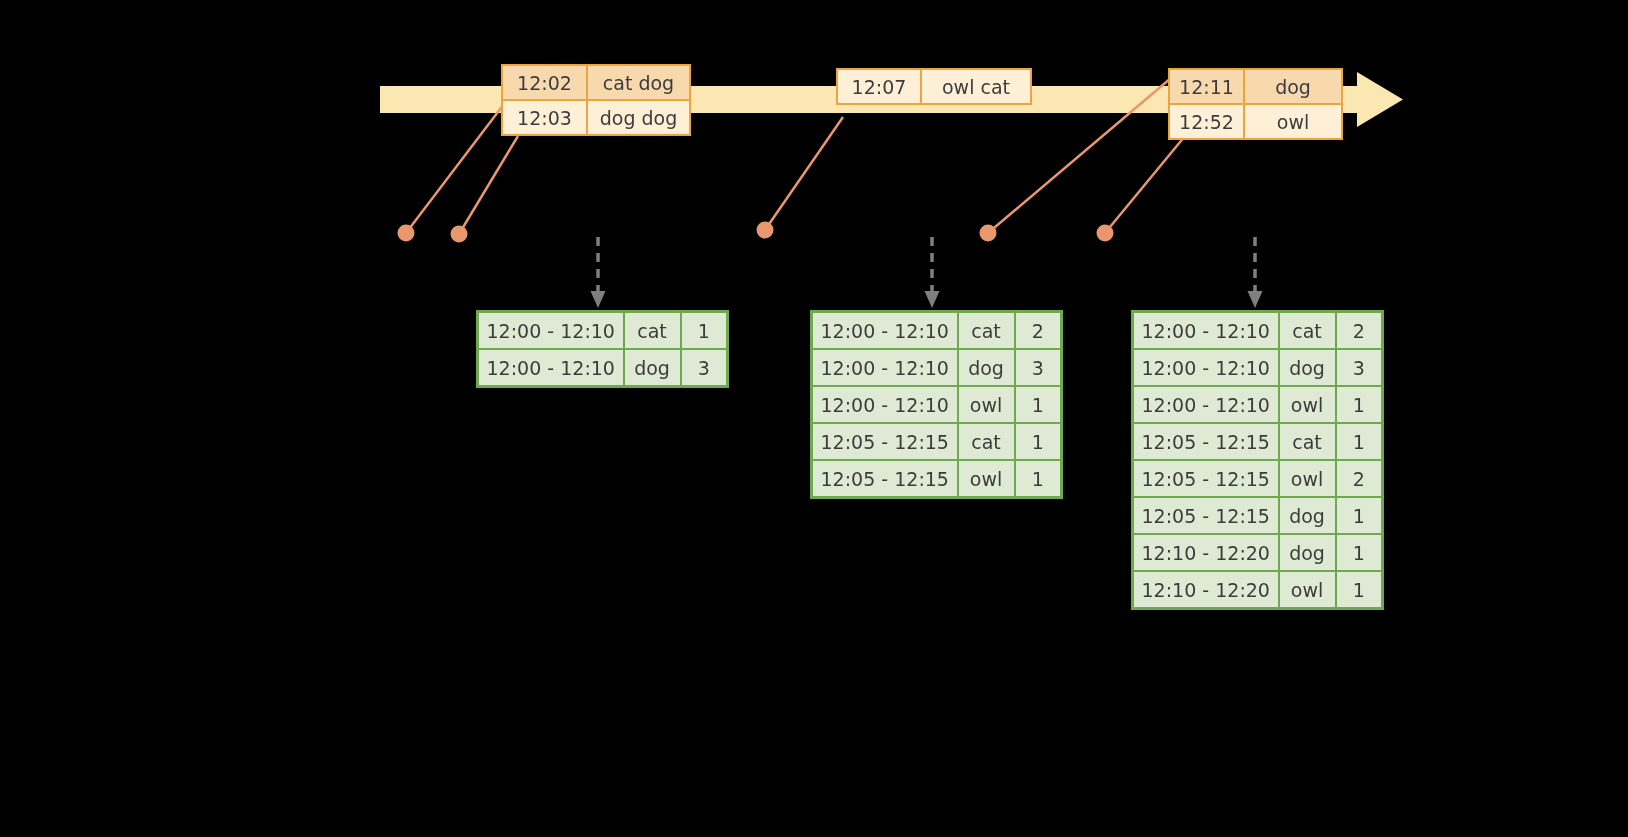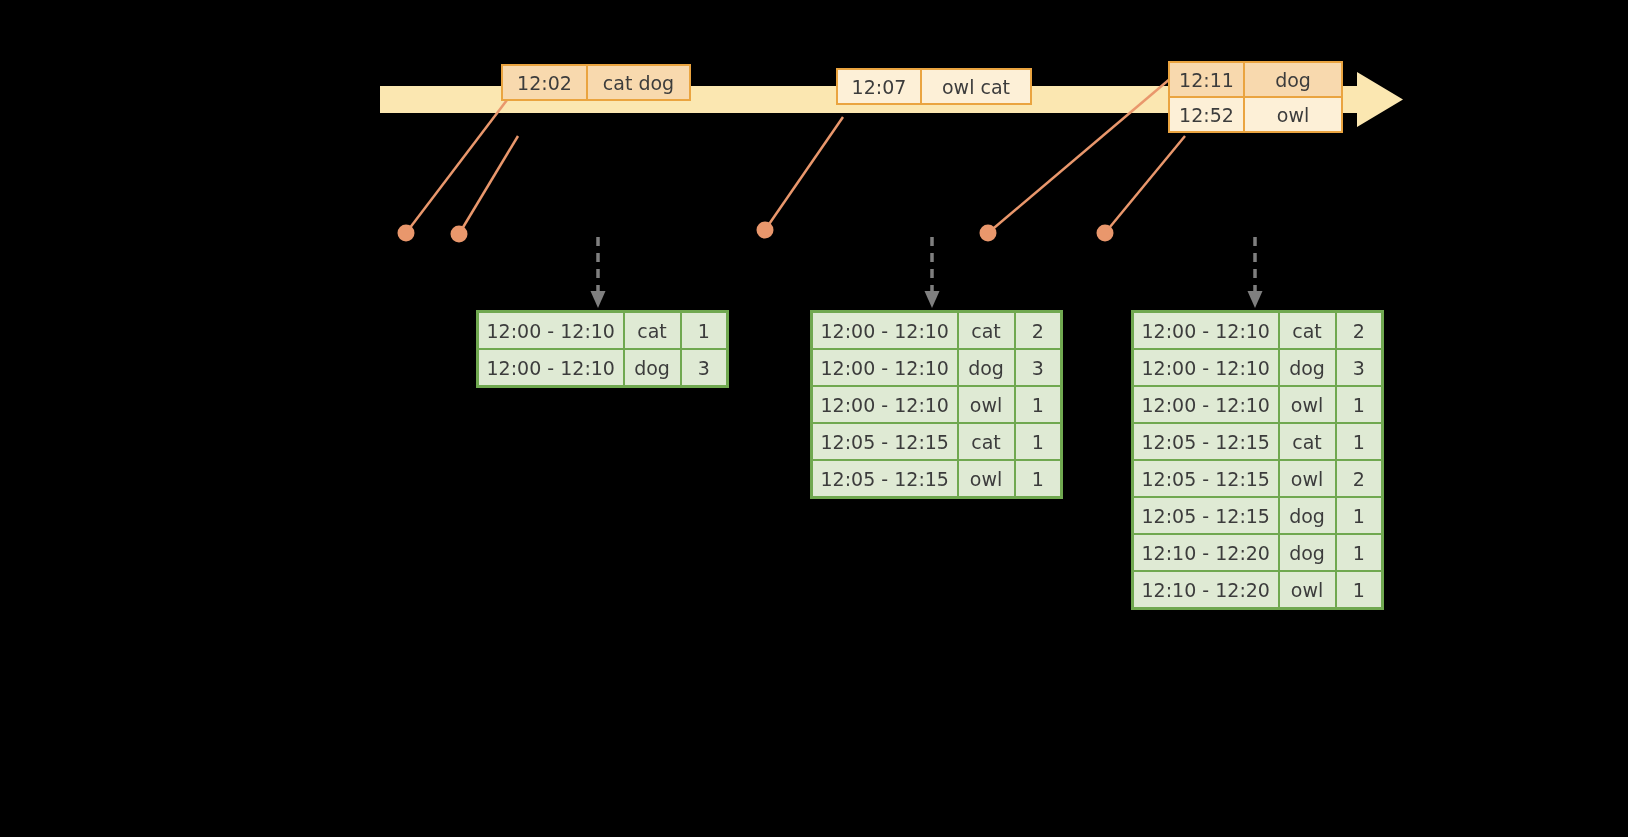--- a/index.html
+++ b/index.html
@@ -78,37 +78,41 @@
   <table class="event-table" style="left:501px; top:64px;">
     <colgroup>
         <col style="width:85px">
         <col style="width:103px">
       </colgroup>
     <tbody>
         <tr>
           <td>12:02</td>
           <td>cat dog</td>
         </tr>
+        <tr>
+          <td>12:03</td>
+          <td>dog dog</td>
+        </tr>
       </tbody>
   </table>
 
   <table class="event-table event-table--light" style="left:836px; top:68px;">
     <colgroup>
         <col style="width:84px">
         <col style="width:110px">
       </colgroup>
     <tbody>
         <tr>
           <td>12:07</td>
           <td>owl cat</td>
         </tr>
       </tbody>
   </table>
 
-  <table class="event-table" style="left:1168px; top:61px;">
+  <table class="event-table" style="left:1168px; top:68px;">
     <colgroup>
         <col style="width:75px">
         <col style="width:98px">
       </colgroup>
     <tbody>
         <tr>
           <td>12:11</td>
           <td>dog</td>
         </tr>
         <tr>

